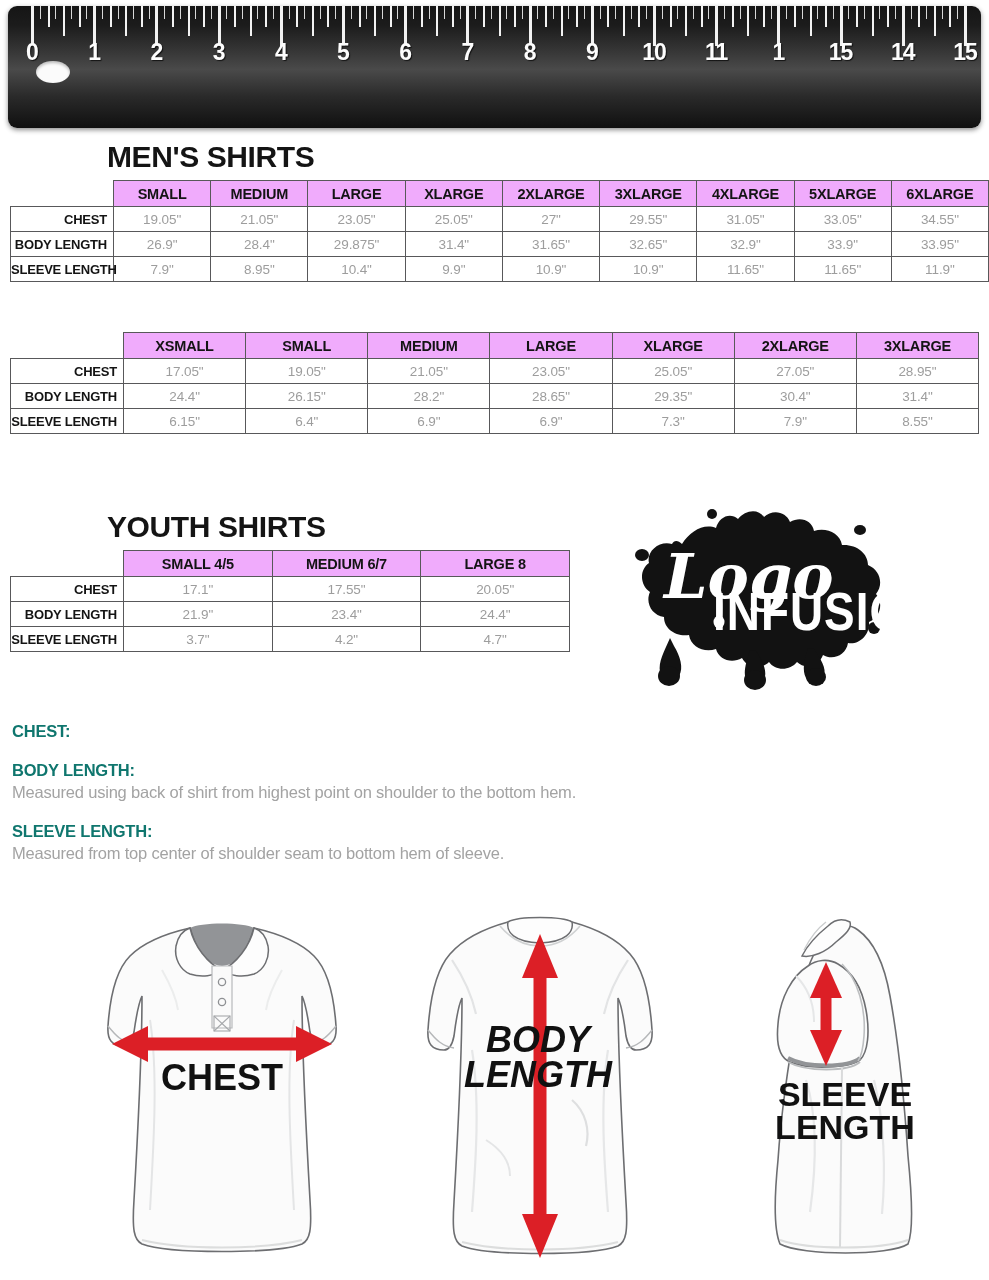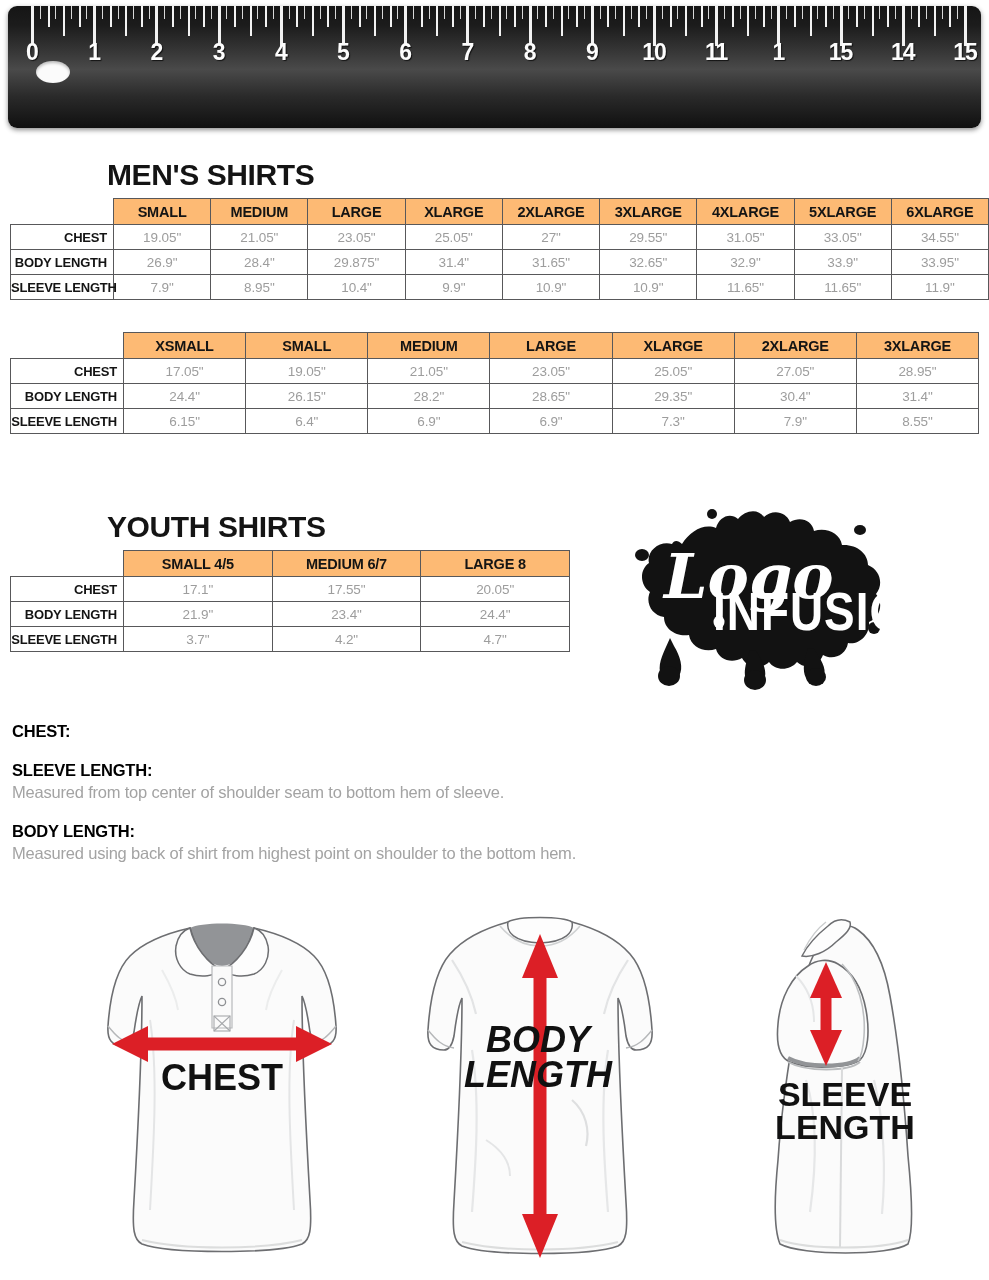--- a/index.html
+++ b/index.html
@@ -98,21 +98,21 @@
     height: 25px;
     text-align: center;
     vertical-align: middle;
   }
   table.size th.colhead {
     font-weight: bold;
     font-size: 14.5px;
     color: #141414;
     letter-spacing: -0.2px;
     height: 26px;
-    background: #fdba74;
+    background: #f0abfc;
   }
   table.size td.rowhead {
     font-weight: bold;
     font-size: 13px;
     color: #141414;
     text-align: right;
     padding-right: 6px;
     letter-spacing: -0.2px;
     white-space: nowrap;
   }
@@ -130,21 +130,21 @@
   
   .logo-wrap { position: absolute; }
 
   
   .notes { position: absolute; left: 12px; top: 722px; width: 968px; }
   .note-block { margin-bottom: 20px; }
   .note-label {
     font-family: "Liberation Sans", sans-serif;
     font-weight: bold;
     font-size: 16.5px;
-    color: #000000;
+    color: #0f766e;
     letter-spacing: -0.2px;
     margin-bottom: 3px;
   }
   .note-text {
     font-family: "Liberation Sans", sans-serif;
     font-size: 16.5px;
     color: #a3a3a3;
     letter-spacing: -0.2px;
   }
 
@@ -302,21 +302,21 @@
       <div class="rnum" style="left: 646px;">10</div>
       <div class="rnum" style="left: 708.2px;">11</div>
       <div class="rnum" style="left: 770.4px;">1</div>
       <div class="rnum" style="left: 832.6px;">15</div>
       <div class="rnum" style="left: 894.8px;">14</div>
       <div class="rnum" style="left: 957px;">15</div>
     </div>
   <div class="ruler-hole"></div>
 </div>
 
-<div class="section" style="left:0px; top:158px;">
+<div class="section" style="left:0px; top:140px;">
   <div class="section-title">MEN'S SHIRTS</div>
   <table class="size" id="table-mens" style="width:979px; margin-left:10px;">
       <colgroup>
         <col style="width: 103px;">
         <col>
         <col>
         <col>
         <col>
         <col>
         <col>
@@ -503,26 +503,26 @@
     <ellipse cx="107" cy="122" rx="5.5" ry="6.5" fill="#ffffff"></ellipse>
     <text x="100" y="130" font-family="Liberation Sans, sans-serif" font-size="45" font-weight="bold" fill="#ffffff" transform="scale(1.02,1.18) translate(-1,-20)" letter-spacing="1">INFUSION</text>
   </svg>
 </div>
 
 <div class="notes" id="notes-container">
     <div class="note-block">
       <div class="note-label">CHEST:</div>
     </div>
     <div class="note-block">
+      <div class="note-label">BODY LENGTH:</div>
+      <div class="note-text">Measured using back of shirt from highest point on shoulder to the bottom hem.</div>
+    </div>
+    <div class="note-block">
       <div class="note-label">SLEEVE LENGTH:</div>
       <div class="note-text">Measured from top center of shoulder seam to bottom hem of sleeve.</div>
-    </div>
-    <div class="note-block">
-      <div class="note-label">BODY LENGTH:</div>
-      <div class="note-text">Measured using back of shirt from highest point on shoulder to the bottom hem.</div>
     </div>
   </div>
 
 <div class="shirts">
 
   <div class="shirt" style="left:72px; width:300px; height:380px;">
     <svg viewBox="0 0 300 380" width="300" height="380">
 
       <path d="M118,28 C128,22 172,22 182,28 C185,48 168,64 150,66 C132,64 115,48 118,28 Z" fill="#929497"></path>
 

